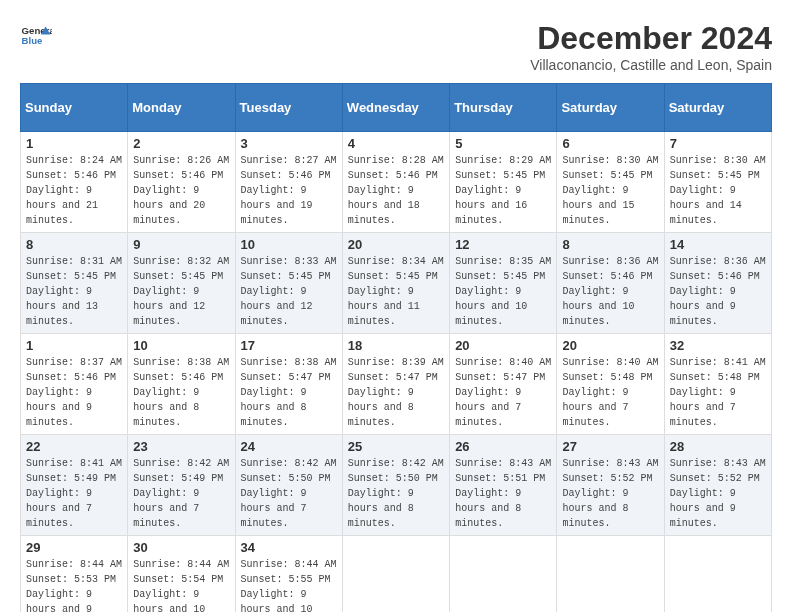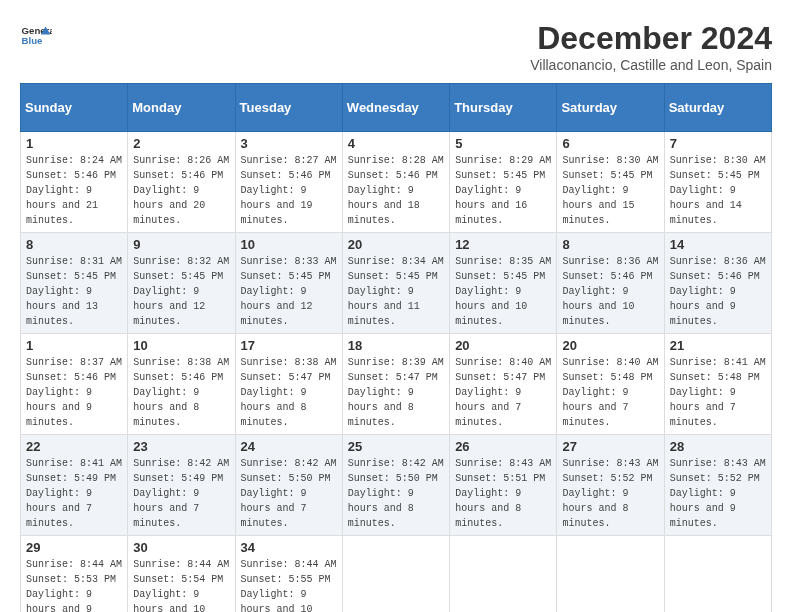--- a/index.html
+++ b/index.html
@@ -193,21 +193,21 @@
         </td>
         <td>
           <span class="day-num">20</span>
           <span class="day-info">Sunrise: 8:40 AM<br>Sunset: 5:47 PM<br>Daylight: 9 hours and 7 minutes.</span>
         </td>
         <td>
           <span class="day-num">20</span>
           <span class="day-info">Sunrise: 8:40 AM<br>Sunset: 5:48 PM<br>Daylight: 9 hours and 7 minutes.</span>
         </td>
         <td>
-          <span class="day-num">21</span>
+          <span class="day-num">32</span>
           <span class="day-info">Sunrise: 8:41 AM<br>Sunset: 5:48 PM<br>Daylight: 9 hours and 7 minutes.</span>
         </td>
       </tr>
       <tr>
         <td>
           <span class="day-num">22</span>
           <span class="day-info">Sunrise: 8:41 AM<br>Sunset: 5:49 PM<br>Daylight: 9 hours and 7 minutes.</span>
         </td>
         <td>
           <span class="day-num">23</span>

